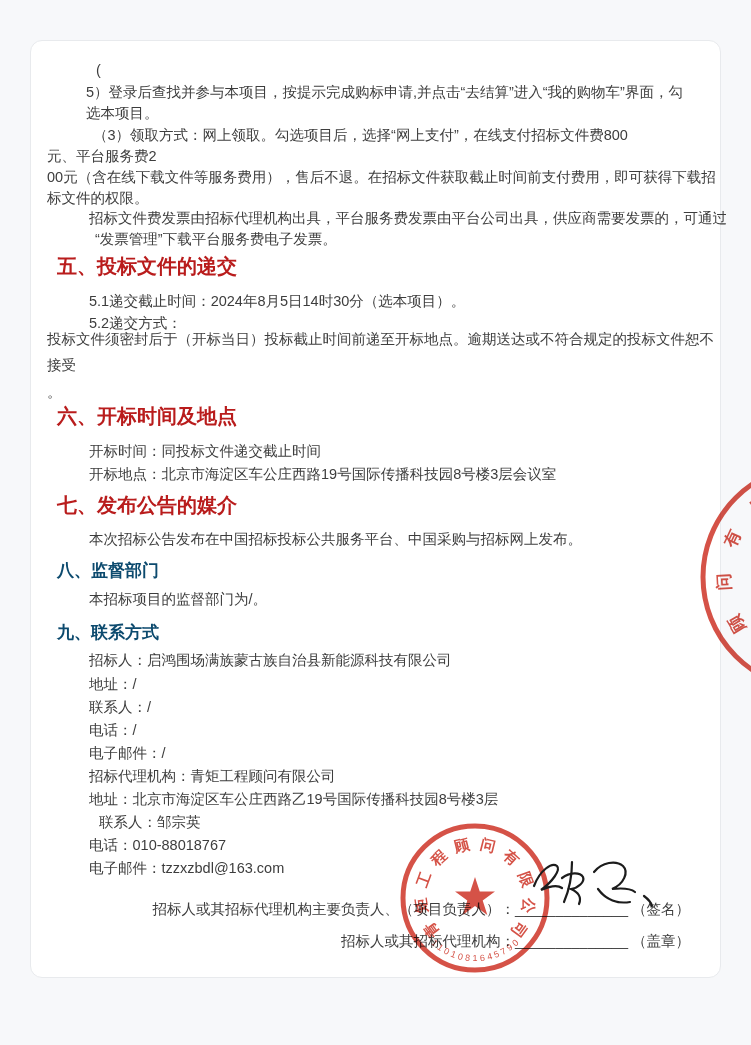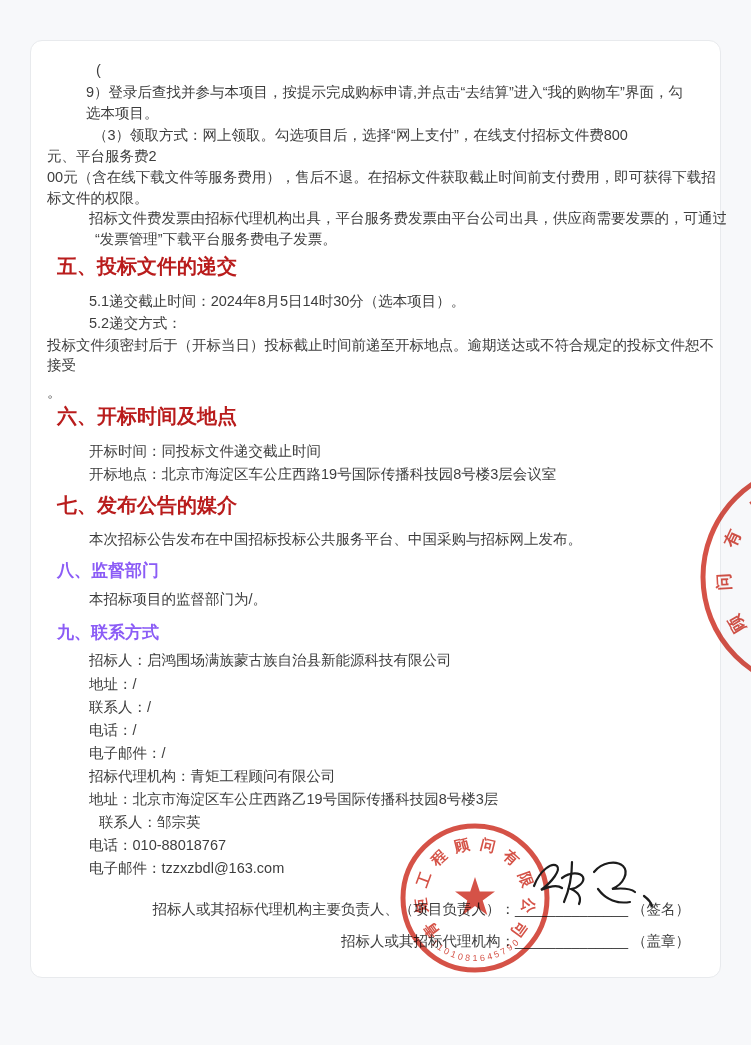--- a/index.html
+++ b/index.html
@@ -18,49 +18,49 @@
   .ln{
     position:absolute;white-space:nowrap;
     font-size:14.5px;line-height:18px;color:#3d3d3d;
   }
   .h2{
     position:absolute;white-space:nowrap;
     font-size:20px;line-height:24px;font-weight:bold;color:#b91c1c;
   }
   .h3{
     position:absolute;white-space:nowrap;
-    font-size:17px;line-height:21px;font-weight:bold;color:#8b5cf6;
+    font-size:17px;line-height:21px;font-weight:bold;color:#0c4a6e;
   }
   .right{right:30px;text-align:right;}
   .seal{
     position:absolute;pointer-events:none;
     opacity:.88;mix-blend-mode:multiply;
   }
   .signature{position:absolute;pointer-events:none;}
 </style>
 </head>
 <body>
 
 <div class="canvas">
   <div class="doc-card">
 
     <div class="ln" style="left:65px;top:20px">(</div>
-    <div class="ln" style="left:55px;top:42px">9）登录后查找并参与本项目，按提示完成购标申请,并点击“去结算”进入“我的购物车”界面，勾</div>
+    <div class="ln" style="left:55px;top:42px">5）登录后查找并参与本项目，按提示完成购标申请,并点击“去结算”进入“我的购物车”界面，勾</div>
     <div class="ln" style="left:55px;top:63px">选本项目。</div>
     <div class="ln" style="left:62px;top:85px">（3）领取方式：网上领取。勾选项目后，选择“网上支付”，在线支付招标文件费800</div>
     <div class="ln" style="left:16px;top:106px">元、平台服务费2</div>
     <div class="ln" style="left:16px;top:127px">00元（含在线下载文件等服务费用），售后不退。在招标文件获取截止时间前支付费用，即可获得下载招</div>
     <div class="ln" style="left:16px;top:148px">标文件的权限。</div>
     <div class="ln" style="left:64px;top:189px">“发票管理”下载平台服务费电子发票。</div>
     <div class="ln" style="left:58px;top:168px">招标文件费发票由招标代理机构出具，平台服务费发票由平台公司出具，供应商需要发票的，可通过</div>
 
     <div class="h2" style="left:26px;top:213px">五、投标文件的递交</div>
     <div class="ln" style="left:58px;top:251px">5.1递交截止时间：2024年8月5日14时30分（选本项目）。</div>
     <div class="ln" style="left:58px;top:273px">5.2递交方式：</div>
-    <div class="ln" style="left:16px;top:295px">投标文件须密封后于（开标当日）投标截止时间前递至开标地点。逾期送达或不符合规定的投标文件恕不</div>
+    <div class="ln" style="left:16px;top:289px">投标文件须密封后于（开标当日）投标截止时间前递至开标地点。逾期送达或不符合规定的投标文件恕不</div>
     <div class="ln" style="left:16px;top:315px">接受</div>
     <div class="ln" style="left:16px;top:342px">。</div>
 
     <div class="h2" style="left:26px;top:363px">六、开标时间及地点</div>
     <div class="ln" style="left:58px;top:401px">开标时间：同投标文件递交截止时间</div>
     <div class="ln" style="left:58px;top:424px">开标地点：北京市海淀区车公庄西路19号国际传播科技园8号楼3层会议室</div>
 
     <div class="h2" style="left:26px;top:452px">七、发布公告的媒介</div>
     <div class="ln" style="left:58px;top:489px">本次招标公告发布在中国招标投标公共服务平台、中国采购与招标网上发布。</div>
 

